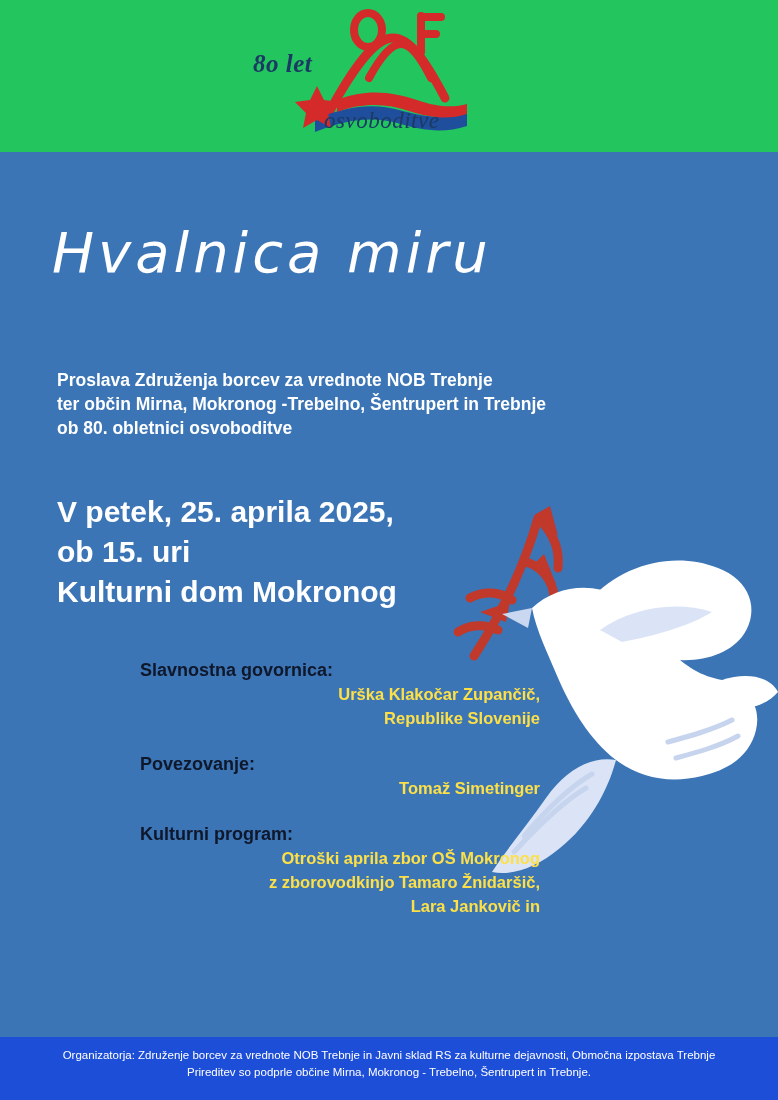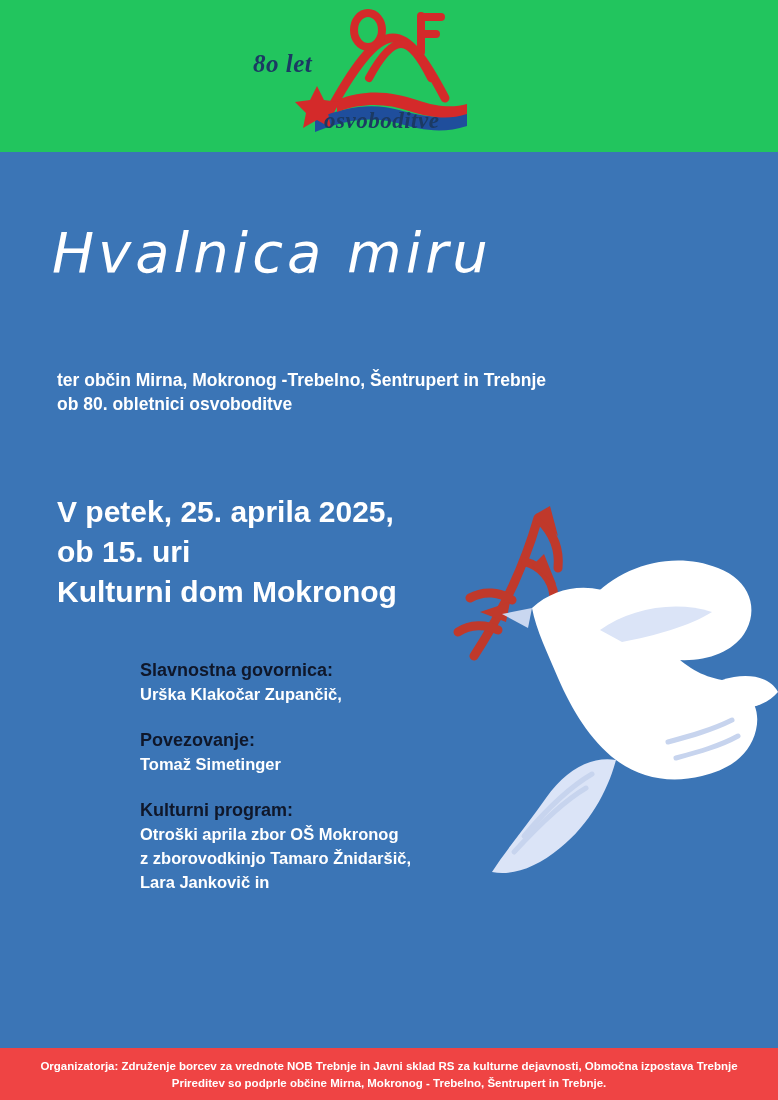--- a/index.html
+++ b/index.html
@@ -51,21 +51,20 @@
   }
   .logo-osv {
     position: absolute;
     left: 75px;
     top: 100px;
     font-family: "Liberation Serif", serif;
     font-style: italic;
     font-size: 23px;
     color: #1b3a63;
     letter-spacing: 0.5px;
-    font-weight: bold;
   }
   .logo-svg {
     position: absolute;
     left: 0;
     top: 0;
   }
 
   
   .title {
     position: absolute;
@@ -116,46 +115,47 @@
   .credits .role {
     font-size: 18px;
     font-weight: bold;
     line-height: 24px;
     color: #0f172a;
   }
   .credits .names {
     font-size: 16.5px;
     font-weight: bold;
     line-height: 24px;
-    color: #ffffff;
+    color: #fde047;
+    text-align: right;
   }
 
   
   .dove {
     position: absolute;
     left: 440px;
     top: 480px;
     width: 340px;
     height: 420px;
   }
 
   
   .footer {
     position: absolute;
     left: 0;
     bottom: 0;
     width: 778px;
-    padding: 10px 14px 8px 14px;
+    padding: 10px 14px 19px 14px;
     box-sizing: border-box;
     text-align: center;
     color: #ffffff;
     font-size: 11.5px;
-    font-weight: bold;
+    font-weight: normal;
     line-height: 17px;
-    background: #ef4444;
+    background: #1d4ed8;
   }
 </style>
 </head>
 <body>
 
 <div class="poster">
 
   <div class="header-band">
     <div class="logo-wrap">
 
@@ -176,20 +176,21 @@
       </svg>
 
       <div class="logo-80">8o let</div>
       <div class="logo-osv">osvoboditve</div>
     </div>
   </div>
 
   <div class="title">Hvalnica miru</div>
 
   <div class="subtitle">
+    <div>Proslava Združenja borcev za vrednote NOB Trebnje</div>
     <div>ter občin Mirna, Mokronog -Trebelno, Šentrupert in Trebnje</div>
     <div>ob 80. obletnici osvoboditve</div>
   </div>
 
   <div class="when">
     <div>V petek, 25. aprila 2025,</div>
     <div>ob 15. uri</div>
     <div>Kulturni dom Mokronog</div>
   </div>
 
@@ -230,20 +231,21 @@
     </g>
 
     <path d="M92 128 L62 134 L88 148 Z" fill="#c9d7f0"></path>
   </svg>
 
   <div class="credits">
 
     <div class="group">
       <div class="role">Slavnostna govornica:</div>
       <div class="names">Urška Klakočar Zupančič,</div>
+      <div class="names">Republike Slovenije</div>
     </div>
 
     <div class="group">
       <div class="role">Povezovanje:</div>
       <div class="names">Tomaž Simetinger</div>
     </div>
 
     <div class="group">
       <div class="role">Kulturni program:</div>
       <div class="names">Otroški aprila zbor OŠ Mokronog</div>

